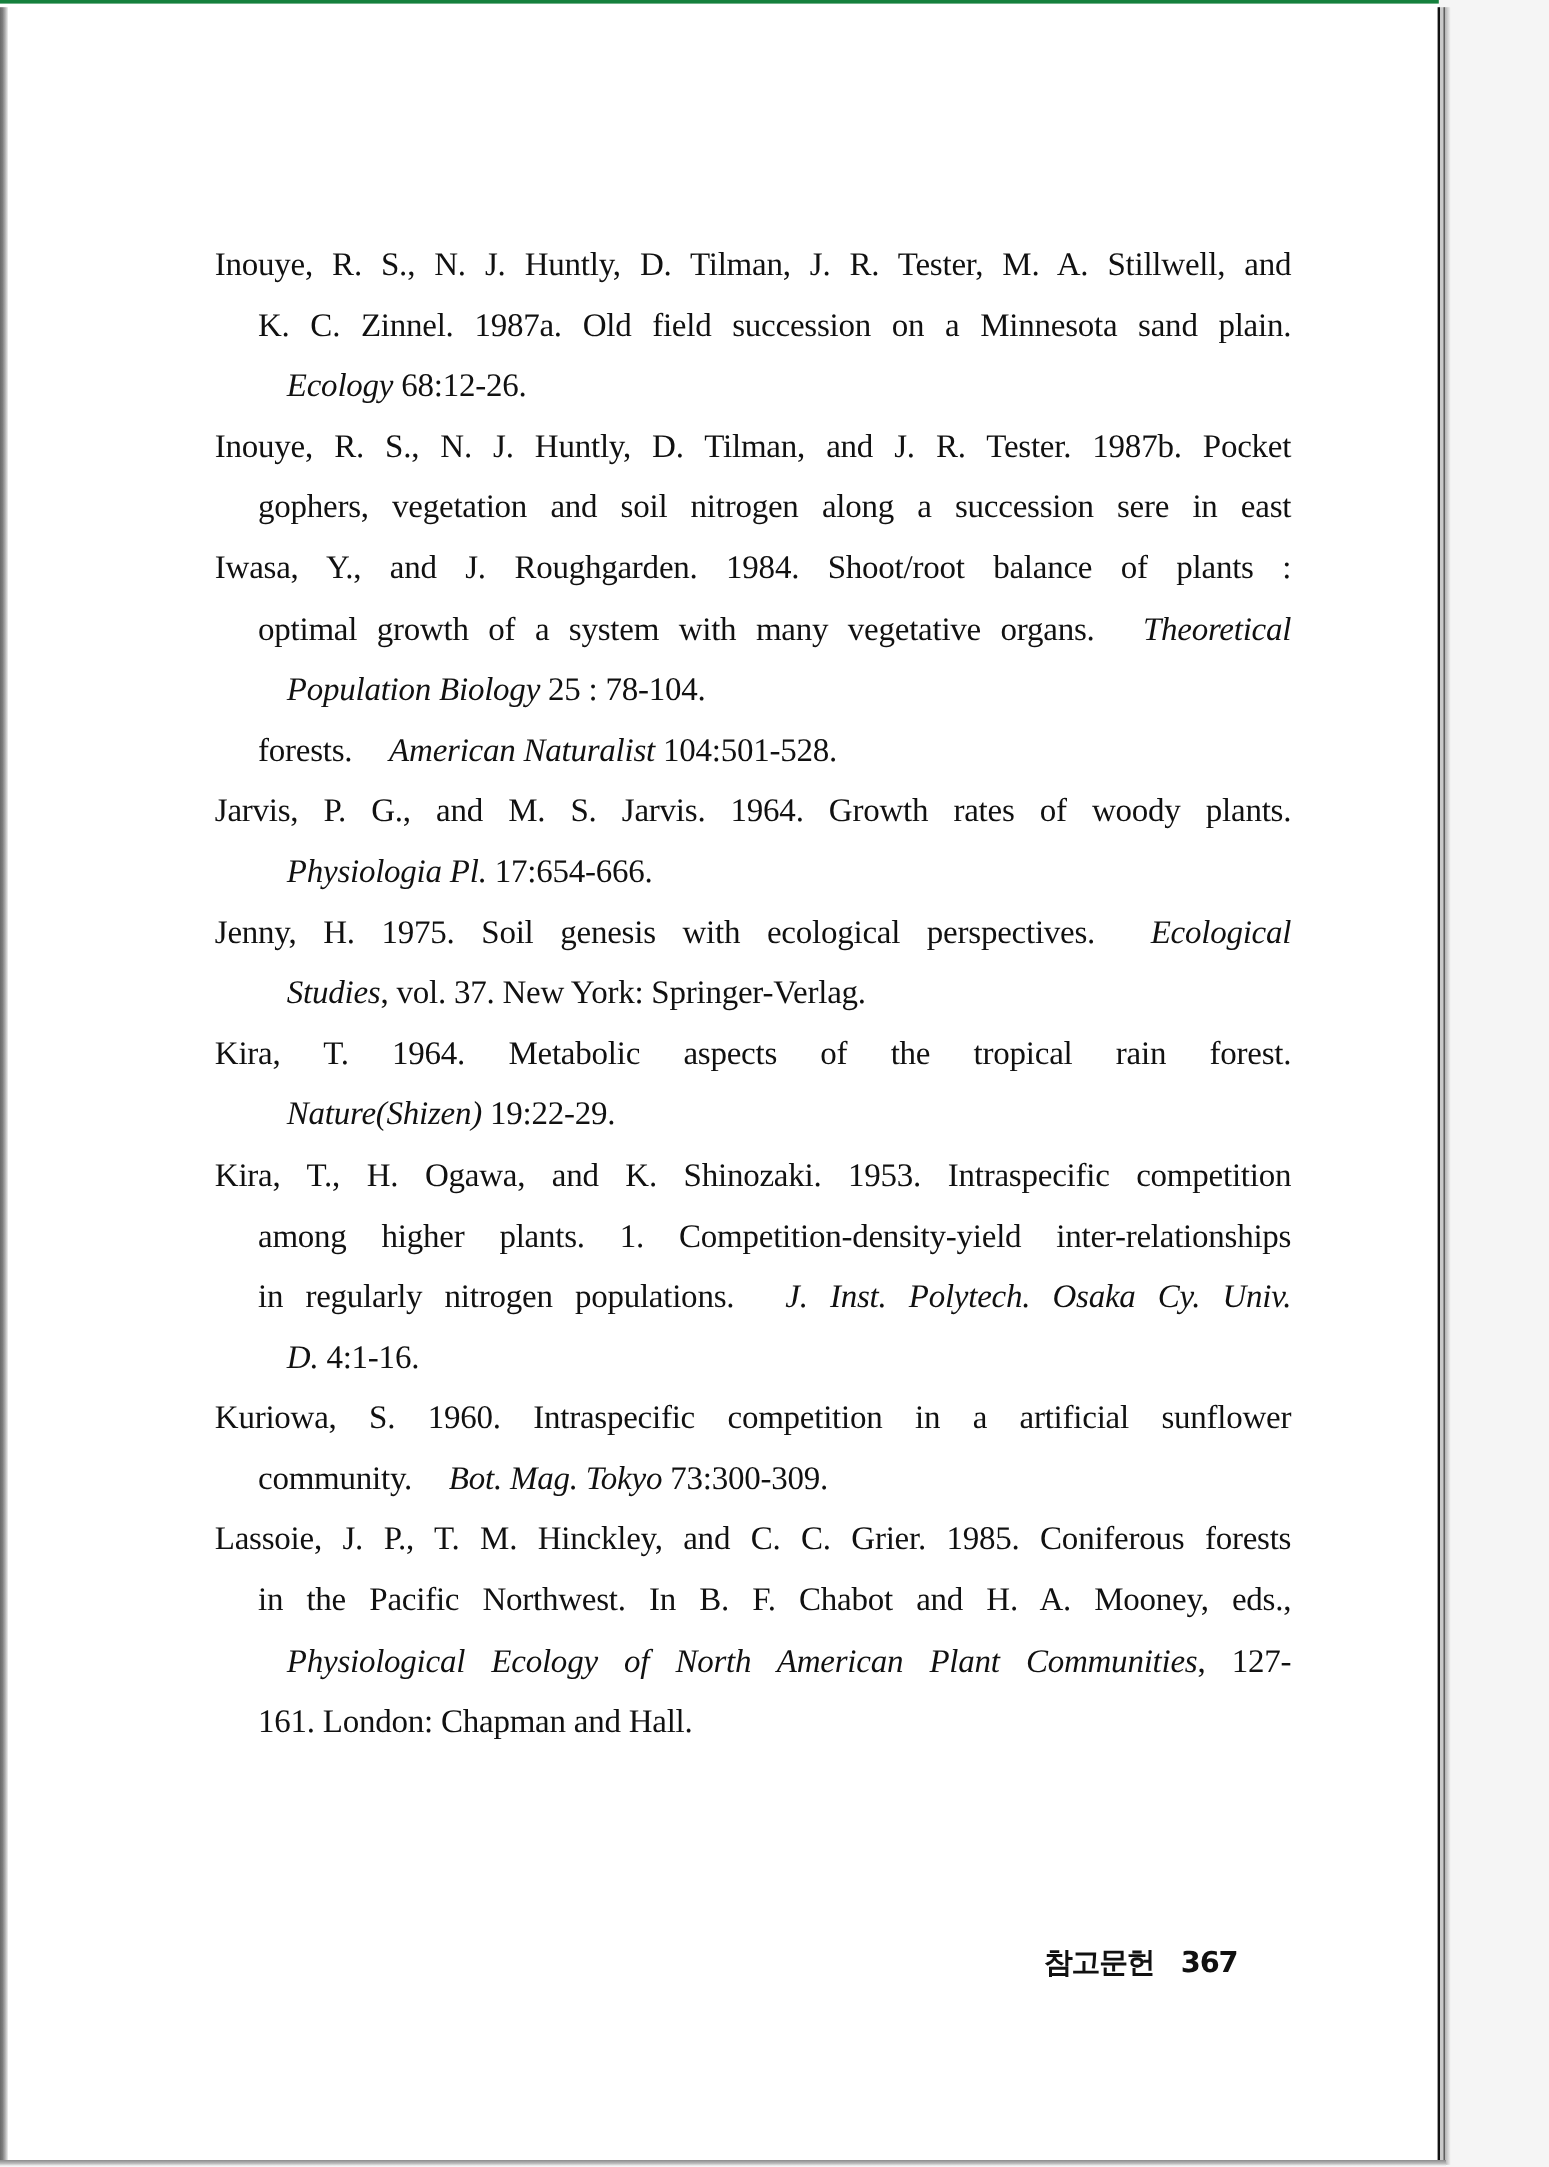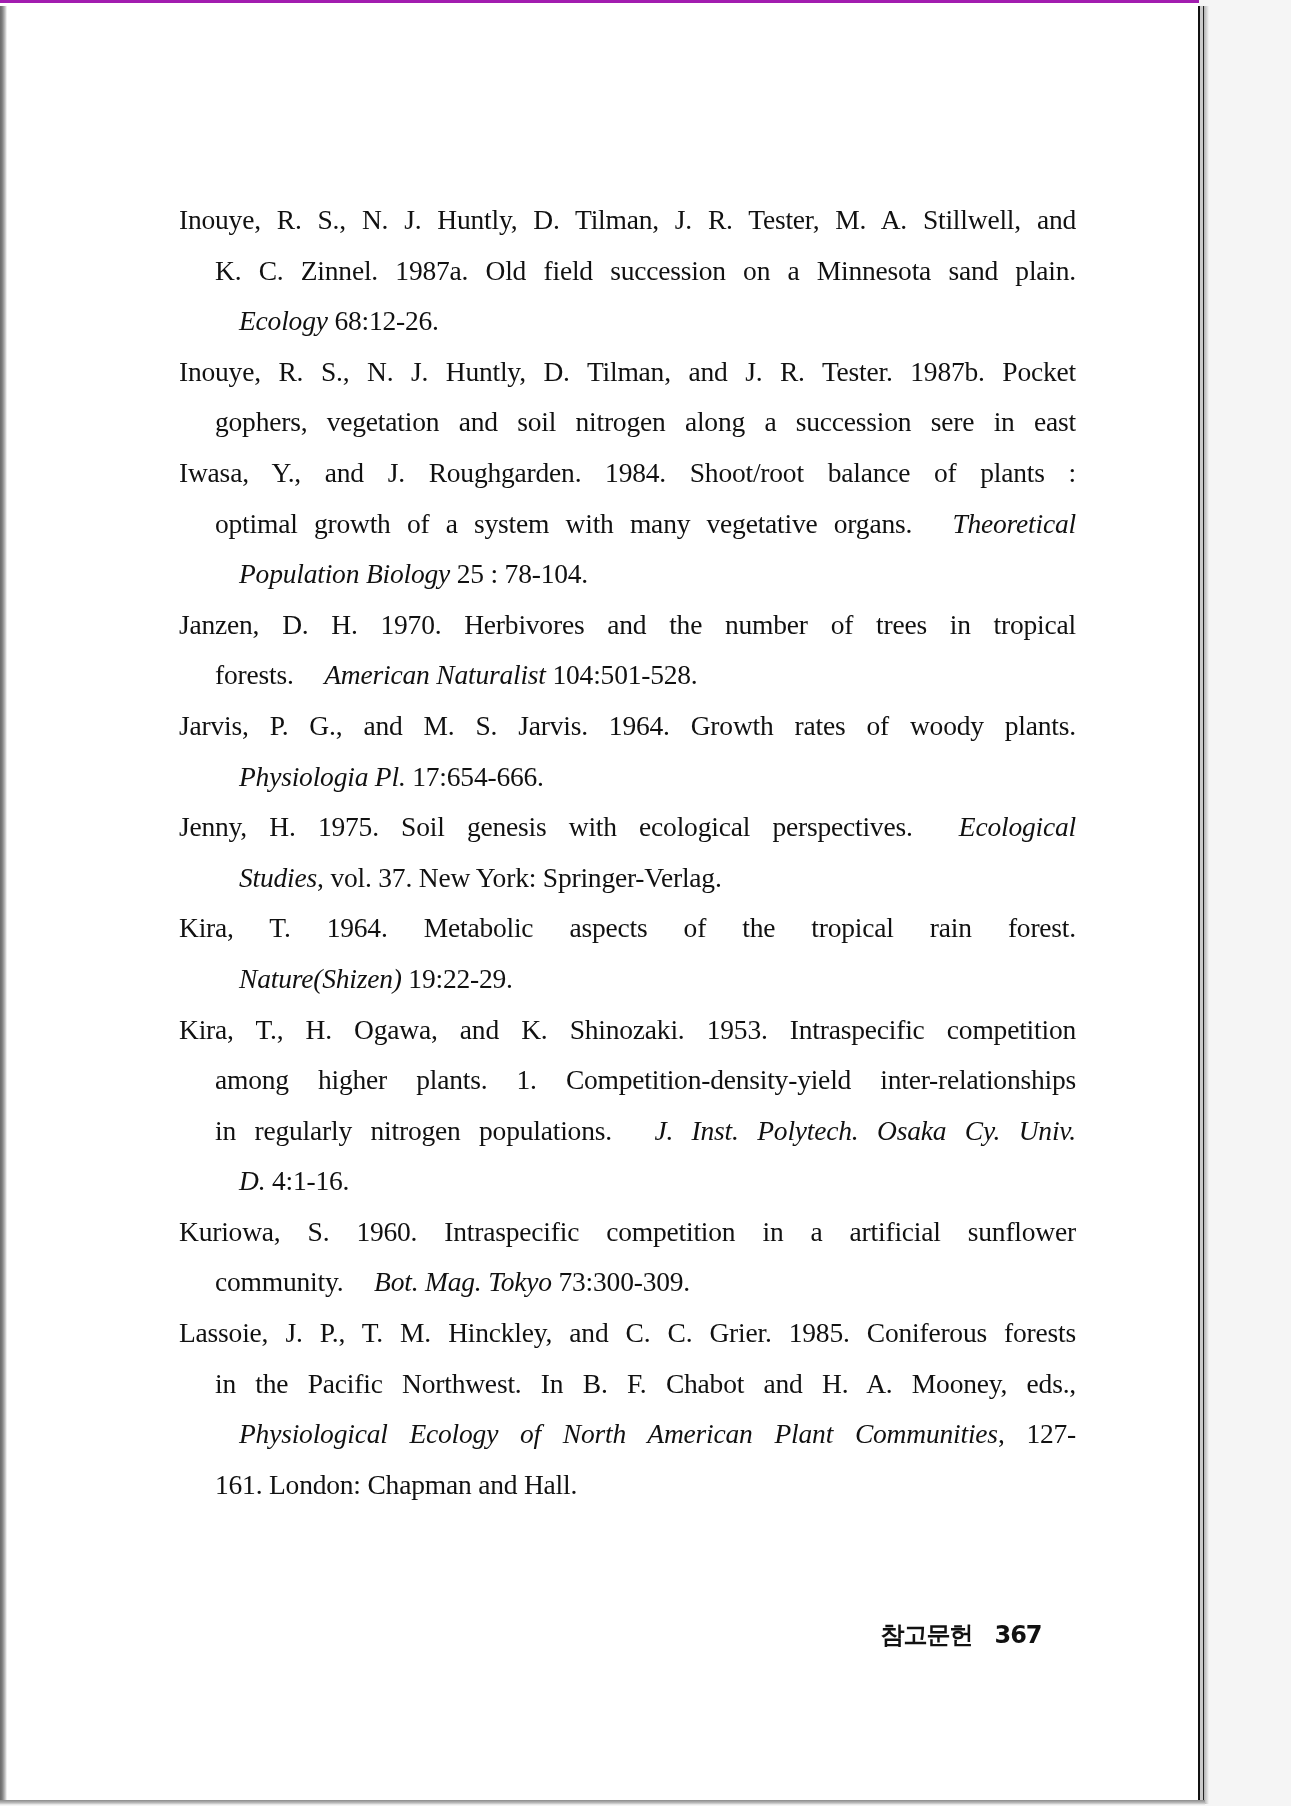--- a/index.html
+++ b/index.html
@@ -19,21 +19,21 @@
     left: 0; top: 0;
     width: 1291px; height: 1806px;
   }
   .page {
     position: absolute;
     left: 0;
     top: 0;
     width: 1199px;
     height: 1801px;
     background: #ffffff;
-    border-top: 3px solid #a21caf;
+    border-top: 3px solid #15803d;
     box-sizing: border-box;
   }
   .page-left-edge {
     position: absolute;
     left: 0; top: 3px;
     width: 7px; height: 1798px;
     background: linear-gradient(to right, #6a6a6a 0, #7c7c7c 2px, #a8a8a8 4px, #dcdcdc 6px, #ffffff 7px);
   }
   .page-right-edge {
     position: absolute;
@@ -87,21 +87,21 @@
   }
   .line-inner {
     display: block;
     white-space: normal;
   }
   .footer {
     position: absolute;
     left: 870px;
     top: 1616px;
     width: 182px;
-    text-align: center;
+    text-align: left;
     color: #111;
     font-family: "DejaVu Sans", sans-serif;
     font-size: 24px;
     font-weight: bold;
     letter-spacing: -1px;
   }
   .footer .section {
     margin-right: 22px;
   }
 </style>
@@ -143,23 +143,20 @@
             <span class="line-inner"><span>Iwasa, Y., and J. Roughgarden. 1984. Shoot/root balance of plants :</span></span>
           </div>
           <div class="line indent">
             <span class="line-inner"><span>optimal growth of a system with many vegetative organs. </span><span class="it">Theoretical</span></span>
           </div>
           <div class="line indent last">
             <span class="line-inner"><span class="it">Population Biology</span><span> 25 : 78-104.</span></span>
           </div>
         </div>
         <div>
-          <div class="line">
-            <span class="line-inner"><span>Janzen, D. H. 1970. Herbivores and the number of trees in tropical</span></span>
-          </div>
           <div class="line indent last">
             <span class="line-inner"><span>forests. </span><span class="it">American Naturalist</span><span> 104:501-528.</span></span>
           </div>
         </div>
         <div>
           <div class="line">
             <span class="line-inner"><span>Jarvis, P. G., and M. S. Jarvis. 1964. Growth rates of woody plants.</span></span>
           </div>
           <div class="line indent last">
             <span class="line-inner"><span class="it">Physiologia Pl.</span><span> 17:654-666.</span></span>

